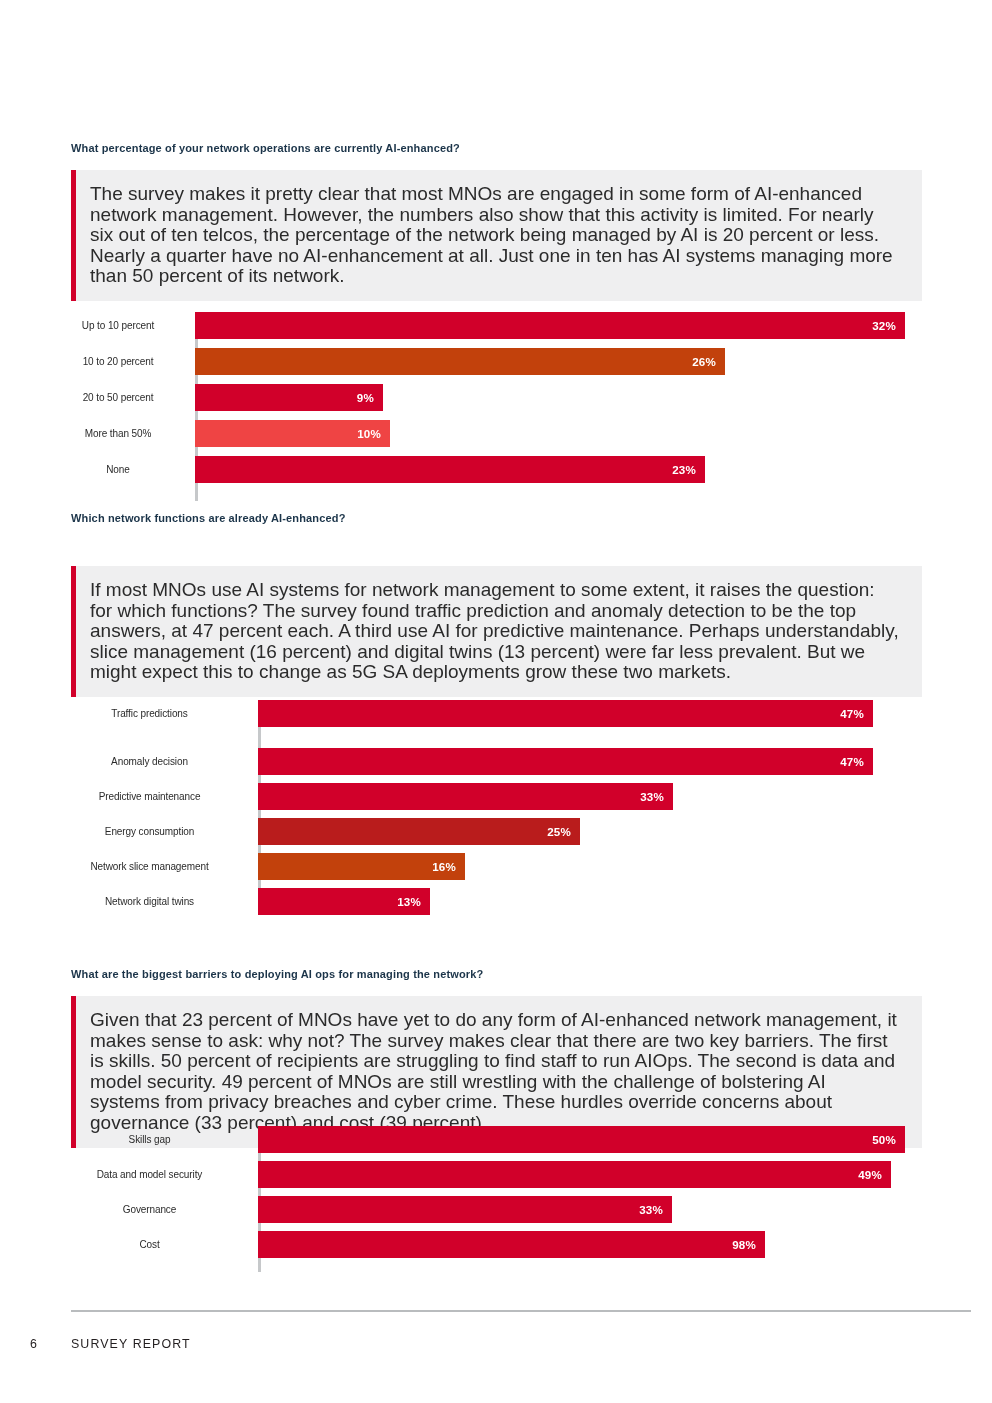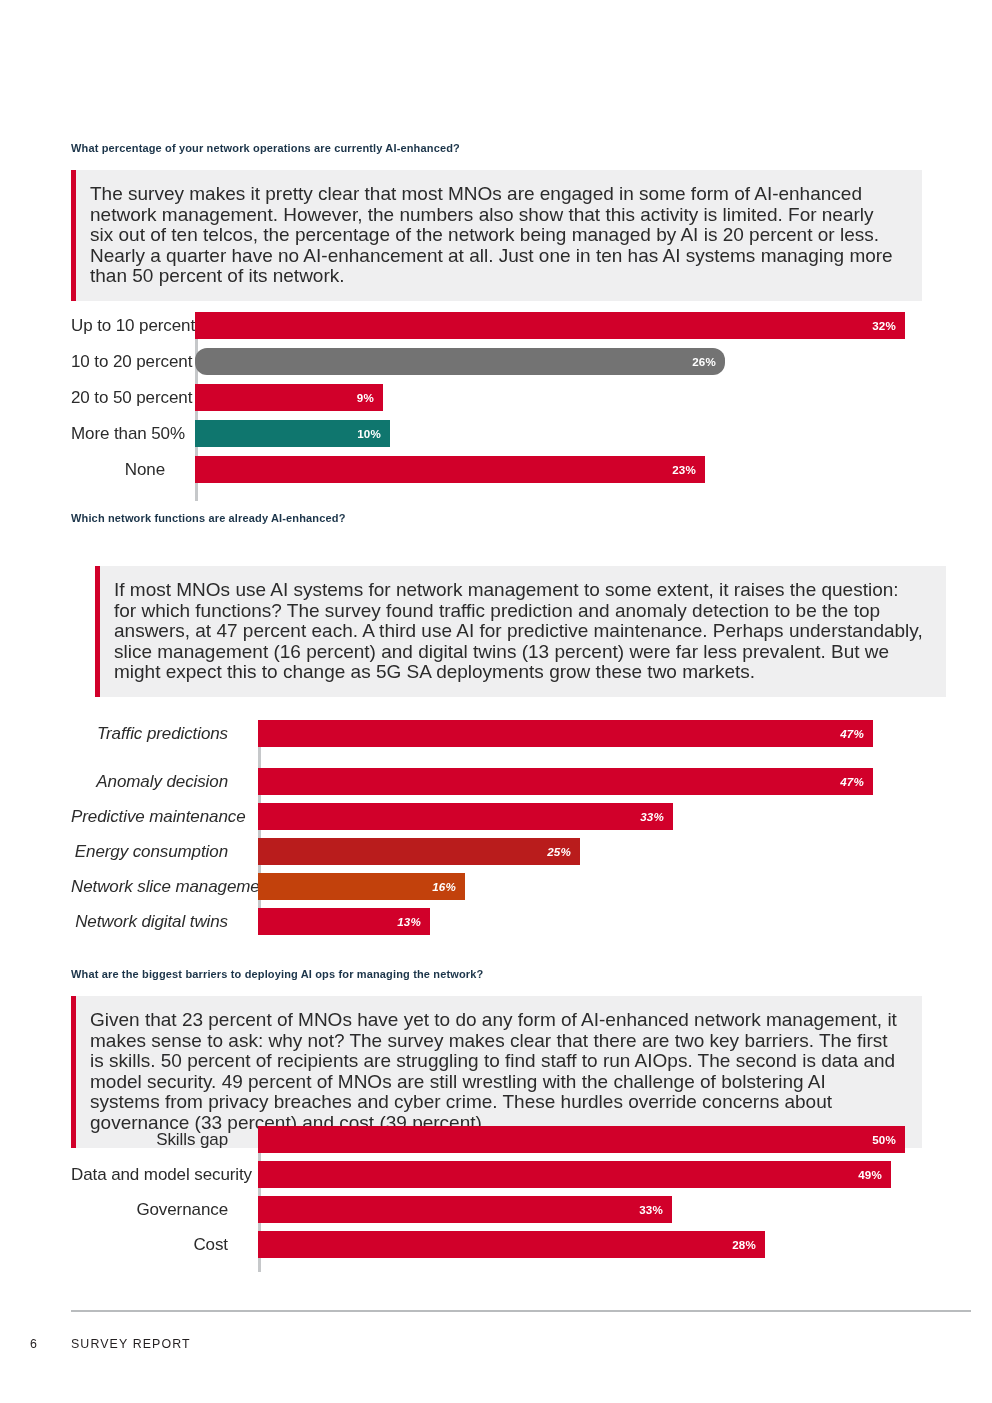--- a/index.html
+++ b/index.html
@@ -58,22 +58,22 @@
   
   .chart {
     position: absolute;
   }
   .chart-row {
     position: relative;
     display: flex;
     align-items: center;
   }
   .chart-label {
-    text-align: right;
-    font-size: 17px;
+    text-align: center;
+    font-size: 10px;
     color: #2b2b2b;
     padding-right: 30px;
     box-sizing: border-box;
     flex: 0 0 auto;
     white-space: nowrap;
     letter-spacing: -0.1px;
   }
   .chart-axis {
     position: absolute;
     top: 0;
@@ -142,59 +142,59 @@
         <div class="chart-label" style="width: 124px;">Up to 10 percent</div>
         <div class="bar-area">
           <div class="bar" style="width: 710px; background: rgb(209, 0, 42);">
             <span class="bar-value">32%</span>
           </div>
         </div>
       </div>
       <div class="chart-row" style="height: 27px; margin-bottom: 9px;">
         <div class="chart-label" style="width: 124px;">10 to 20 percent</div>
         <div class="bar-area">
-          <div class="bar" style="width: 530px; background: #737373; border-radius: 12px;">
+          <div class="bar" style="width: 530px; background: #c2410c;">
             <span class="bar-value">26%</span>
           </div>
         </div>
       </div>
       <div class="chart-row" style="height: 27px; margin-bottom: 9px;">
         <div class="chart-label" style="width: 124px;">20 to 50 percent</div>
         <div class="bar-area">
           <div class="bar" style="width: 188px; background: rgb(209, 0, 42);">
             <span class="bar-value">9%</span>
           </div>
         </div>
       </div>
       <div class="chart-row" style="height: 27px; margin-bottom: 9px;">
         <div class="chart-label" style="width: 124px;">More than 50%</div>
         <div class="bar-area">
-          <div class="bar" style="width: 195px; background: #0f766e;">
+          <div class="bar" style="width: 195px; background: #ef4444;">
             <span class="bar-value">10%</span>
           </div>
         </div>
       </div>
       <div class="chart-row" style="height: 27px; margin-bottom: 0px;">
         <div class="chart-label" style="width: 124px;">None</div>
         <div class="bar-area">
           <div class="bar" style="width: 510px; background: rgb(209, 0, 42);">
             <span class="bar-value">23%</span>
           </div>
         </div>
       </div>
     </div>
 
   <div class="section-heading" style="top:512px;">Which network functions are already AI-enhanced?</div>
 
-  <div class="callout" style="top:566px;margin-left:24px;">
+  <div class="callout" style="top:566px;">
     <div class="callout-accent"></div>
     <div class="callout-text">If most MNOs use AI systems for network management to some extent, it raises the question: for which functions? The survey found traffic prediction and anomaly detection to be the top answers, at 47 percent each. A third use AI for predictive maintenance. Perhaps understandably, slice management (16 percent) and digital twins (13 percent) were far less prevalent. But we might expect this to change as 5G SA deployments grow these two markets.</div>
   </div>
 
-  <div class="chart" id="chart-2" style="top:720px; left:71px; width:851px;font-style:italic;">
+  <div class="chart" id="chart-2" style="top:700px; left:71px; width:851px;">
       <div class="chart-axis" style="left: 187px; height: 212px;"></div>
       <div class="chart-row" style="height: 27px; margin-bottom: 8px;">
         <div class="chart-label" style="width: 187px;">Traffic predictions</div>
         <div class="bar-area">
           <div class="bar" style="width: 615px; background: rgb(209, 0, 42);">
             <span class="bar-value">47%</span>
           </div>
         </div>
       </div>
       <div class="chart-row" style="height: 27px; margin-bottom: 8px; margin-top: 21px;">
@@ -269,21 +269,21 @@
         <div class="bar-area">
           <div class="bar" style="width: 414px; background: rgb(209, 0, 42);">
             <span class="bar-value">33%</span>
           </div>
         </div>
       </div>
       <div class="chart-row" style="height: 27px; margin-bottom: 0px;">
         <div class="chart-label" style="width: 187px;">Cost</div>
         <div class="bar-area">
           <div class="bar" style="width: 507px; background: rgb(209, 0, 42);">
-            <span class="bar-value">28%</span>
+            <span class="bar-value">98%</span>
           </div>
         </div>
       </div>
     </div>
 
   <div class="footer-rule"></div>
   <div class="footer footer-page">6</div>
   <div class="footer footer-label">SURVEY REPORT</div>
 
 </div>

